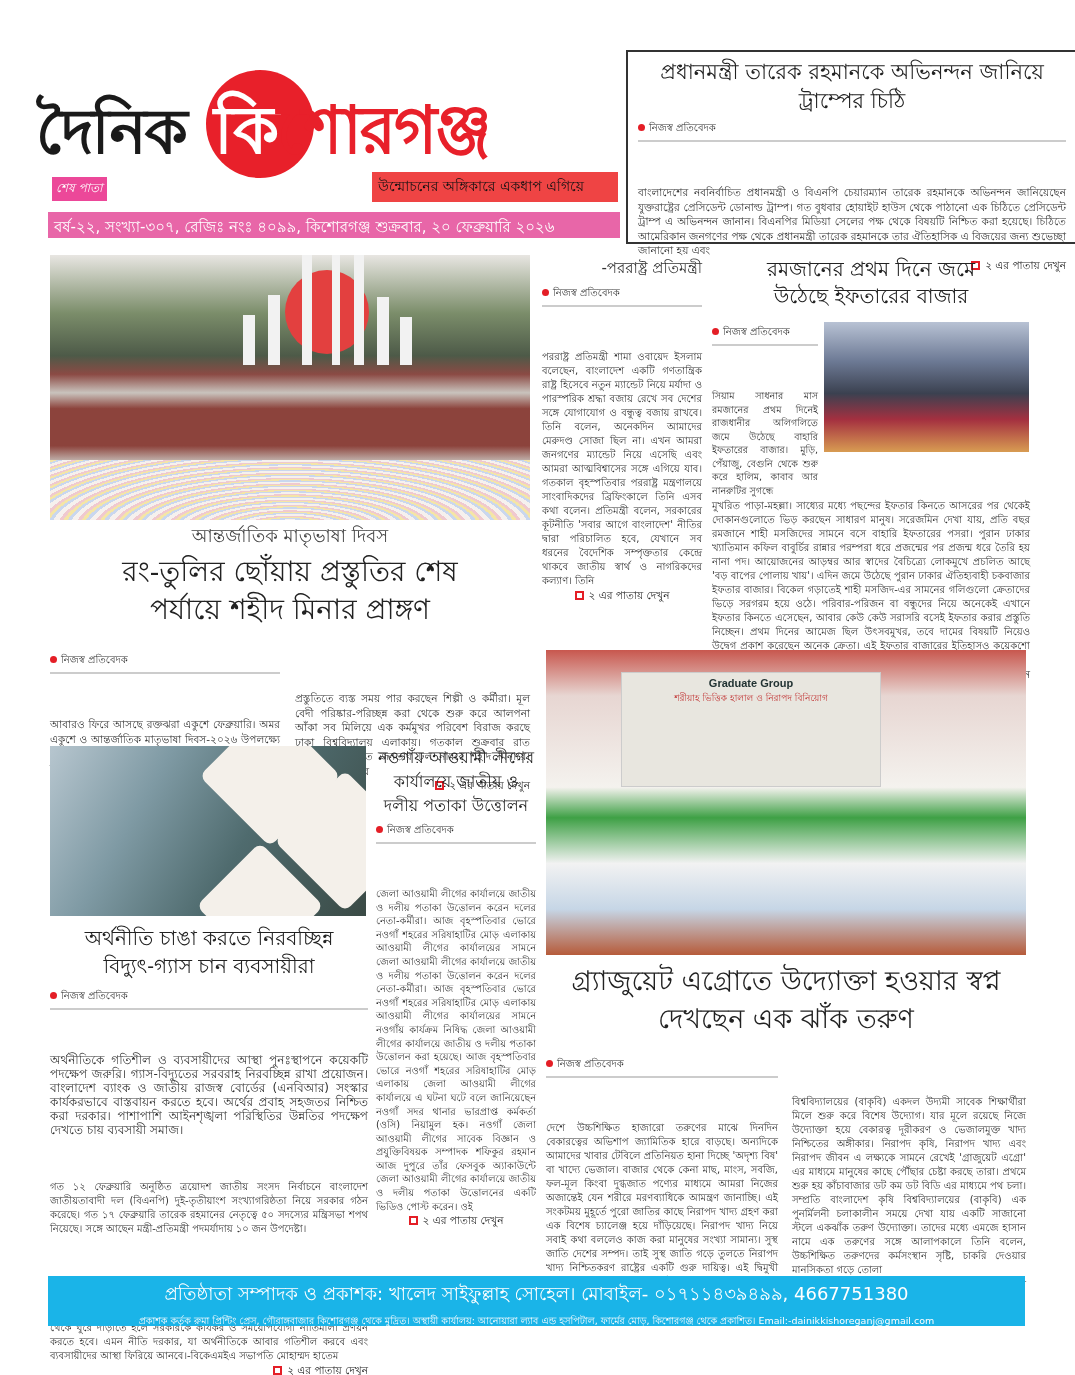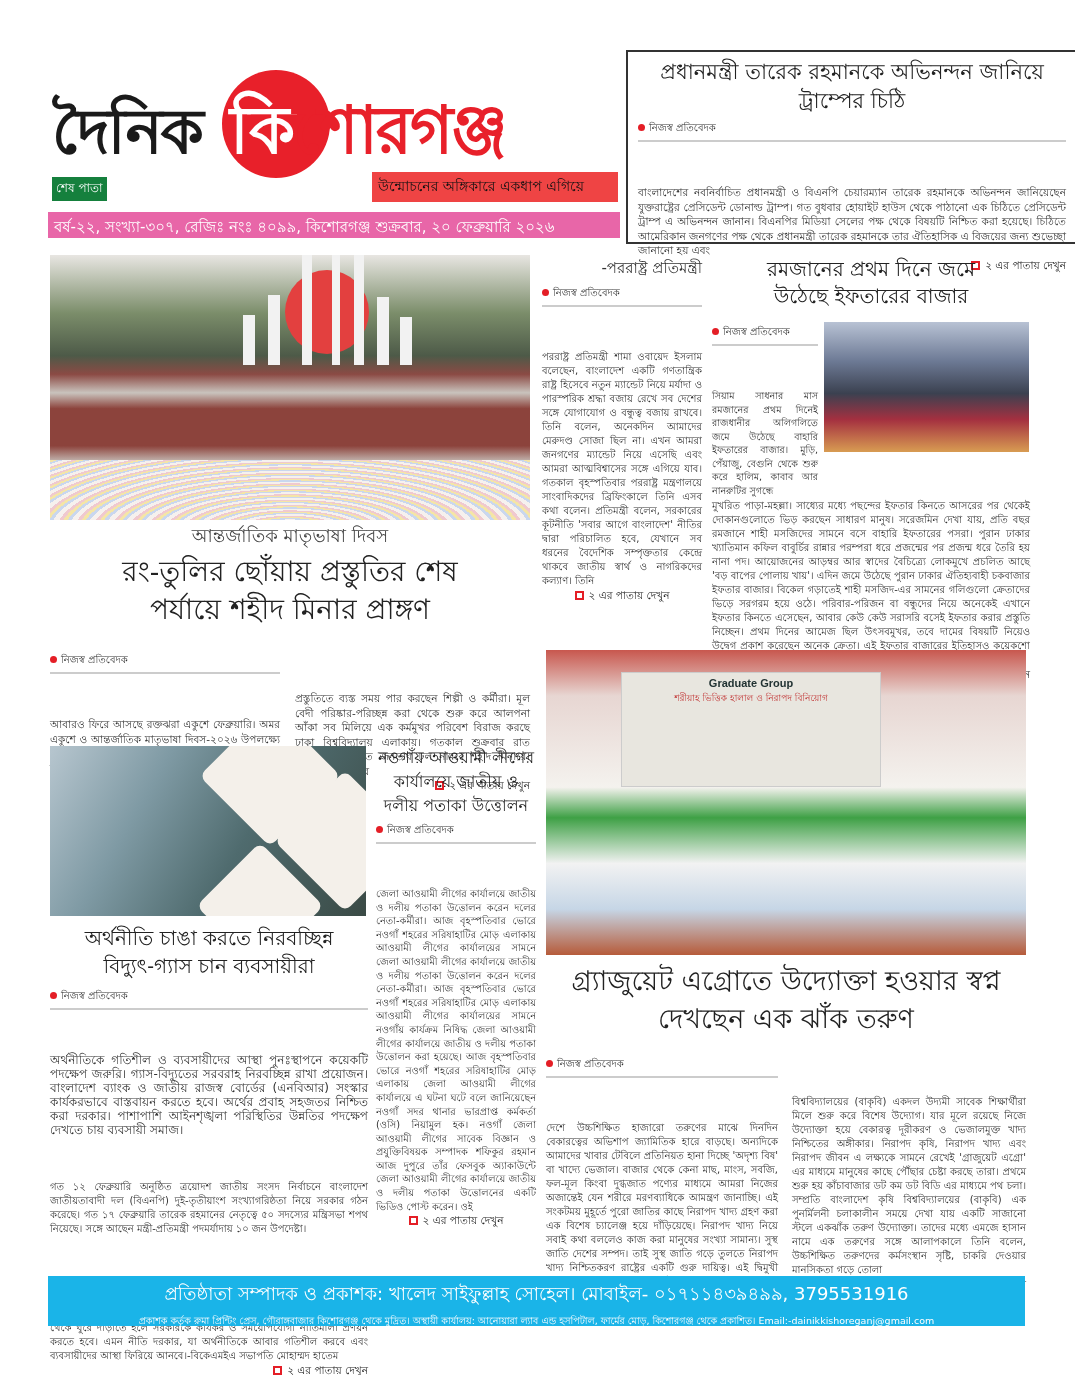--- a/index.html
+++ b/index.html
@@ -1,23 +1,23 @@
 <!DOCTYPE html>
 <html><head>
 <meta charset="utf-8">
 <style>
   * { box-sizing: border-box; margin: 0; padding: 0; }
   body { width: 1075px; height: 1375px; background: #fff; font-family: "DejaVu Sans", sans-serif; color: #222; position: relative; overflow: hidden; }
   .abs { position: absolute; }
-  .masthead-left { left: 52px; top: 70px; width: 572px; height: 110px; text-decoration: underline; }
+  .masthead-left { left: 36px; top: 70px; width: 572px; height: 110px; text-decoration: underline; }
   .logo-dainik { position: absolute; left: 0; top: 14px; font-size: 62px; font-weight: bold; color: #1a1a1a; font-family: "DejaVu Serif", serif; letter-spacing: -2px; }
   .logo-circle { position: absolute; left: 170px; top: 0; width: 108px; height: 108px; border-radius: 50%; background: #e8202a; }
   .logo-name { position: absolute; left: 178px; top: 10px; font-size: 66px; font-weight: bold; color: #e8202a; font-family: "DejaVu Serif", serif; letter-spacing: -2px; white-space: nowrap; }
   .logo-name .first { color: #fff; }
-  .tag-last { left: 52px; top: 177px; background: #15803d; color: #fff; font-size: 12px; padding: 2px 4px; }
+  .tag-last { left: 52px; top: 177px; background: #ec4899; color: #fff; font-size: 12px; padding: 2px 4px; font-style: italic; }
   .tagline { left: 372px; top: 172px; background: #ef4444; color: #111; font-size: 14px; padding: 3px 6px; width: 246px; }
   .datebar { left: 48px; top: 212px; width: 572px; height: 26px; background: #e866a8; color: #fff; font-size: 15px; padding: 3px 6px; white-space: nowrap; overflow: hidden; }
   .topbox { left: 626px; top: 50px; width: 452px; height: 194px; border: 2px solid #333; padding: 6px 10px; }
   .topbox h1 { font-size: 21px; font-weight: normal; text-align: center; line-height: 29px; color: #222; font-family: "DejaVu Serif", serif; }
   .byline { font-size: 10px; color: #333; border-bottom: 2px solid #ccc; padding-bottom: 3px; margin: 4px 0 8px; }
   .byline .dot { display: inline-block; width: 7px; height: 7px; border-radius: 50%; background: #e41e26; margin-right: 4px; }
   .body { font-size: 10.5px; line-height: 14.5px; text-align: justify; color: #333; margin-top: 43px; }
   .cont { font-size: 10.5px; color: #222; white-space: nowrap; }
   .cont .sq { display: inline-block; width: 9px; height: 9px; border: 2px solid #e41e26; margin-right: 5px; vertical-align: -1px; }
   .cont-right { text-align: right; }
@@ -135,15 +135,15 @@
 <div class="abs" style="left:546px;top:1052px;width:232px;">
   <div class="byline"><span class="dot"></span><span>নিজস্ব প্রতিবেদক</span></div>
   <div class="body" style="font-size:10px;line-height:14px;">দেশে উচ্চশিক্ষিত হাজারো তরুণের মাঝে দিনদিন বেকারত্বের অভিশাপ জ্যামিতিক হারে বাড়ছে। অন্যদিকে আমাদের খাবার টেবিলে প্রতিনিয়ত হানা দিচ্ছে 'অদৃশ্য বিষ' বা খাদ্যে ভেজাল। বাজার থেকে কেনা মাছ, মাংস, সবজি, ফল-মূল কিংবা দুগ্ধজাত পণ্যের মাধ্যমে আমরা নিজের অজান্তেই যেন শরীরে মরণব্যাধিকে আমন্ত্রণ জানাচ্ছি। এই সংকটময় মুহূর্তে পুরো জাতির কাছে নিরাপদ খাদ্য গ্রহণ করা এক বিশেষ চ্যালেঞ্জ হয়ে দাঁড়িয়েছে। নিরাপদ খাদ্য নিয়ে সবাই কথা বললেও কাজ করা মানুষের সংখ্যা সামান্য। সুস্থ জাতি দেশের সম্পদ। তাই সুস্থ জাতি গড়ে তুলতে নিরাপদ খাদ্য নিশ্চিতকরণ রাষ্ট্রের একটি গুরু দায়িত্ব। এই দ্বিমুখী সমস্যার সমাধানে বাংলাদেশ কৃষি</div>
 </div>
 <div class="abs" style="left:792px;top:1052px;width:234px;">
   <div class="body" style="font-size:10px;line-height:14px;">বিশ্ববিদ্যালয়ের (বাকৃবি) একদল উদ্যমী সাবেক শিক্ষার্থীরা মিলে শুরু করে বিশেষ উদ্যোগ। যার মূলে রয়েছে নিজে উদ্যোক্তা হয়ে বেকারত্ব দূরীকরণ ও ভেজালমুক্ত খাদ্য নিশ্চিতের অঙ্গীকার। নিরাপদ কৃষি, নিরাপদ খাদ্য এবং নিরাপদ জীবন এ লক্ষ্যকে সামনে রেখেই 'গ্রাজুয়েট এগ্রো' এর মাধ্যমে মানুষের কাছে পৌঁছার চেষ্টা করছে তারা। প্রথমে শুরু হয় কাঁচাবাজার ডট কম ডট বিডি এর মাধ্যমে পথ চলা। সম্প্রতি বাংলাদেশ কৃষি বিশ্ববিদ্যালয়ের (বাকৃবি) এক পুনর্মিলনী চলাকালীন সময়ে দেখা যায় একটি সাজানো স্টলে একঝাঁক তরুণ উদ্যোক্তা। তাদের মধ্যে এমজে হাসান নামে এক তরুণের সঙ্গে আলাপকালে তিনি বলেন, উচ্চশিক্ষিত তরুণদের কর্মসংস্থান সৃষ্টি, চাকরি দেওয়ার মানসিকতা গড়ে তোলা</div>
   <div class="cont cont-right"><span class="sq"></span><span>২ এর পাতায় দেখুন</span></div>
 </div>
 
 <div class="abs footer">
-  <div class="l1">প্রতিষ্ঠাতা সম্পাদক ও প্রকাশক: খালেদ সাইফুল্লাহ সোহেল। মোবাইল- ০১৭১১৪৩৯৪৯৯, 3795531916</div>
+  <div class="l1">প্রতিষ্ঠাতা সম্পাদক ও প্রকাশক: খালেদ সাইফুল্লাহ সোহেল। মোবাইল- ০১৭১১৪৩৯৪৯৯, 4667751380</div>
   <div class="l2">প্রকাশক কর্তৃক রুমা প্রিন্টিং প্রেস, গৌরাঙ্গবাজার কিশোরগঞ্জ থেকে মুদ্রিত। অস্থায়ী কার্যালয়: আনোয়ারা ল্যাব এন্ড হসপিটাল, ফার্মের মোড়, কিশোরগঞ্জ থেকে প্রকাশিত। Email:-dainikkishoreganj@gmail.com</div>
 </div>
 
 </body></html>

